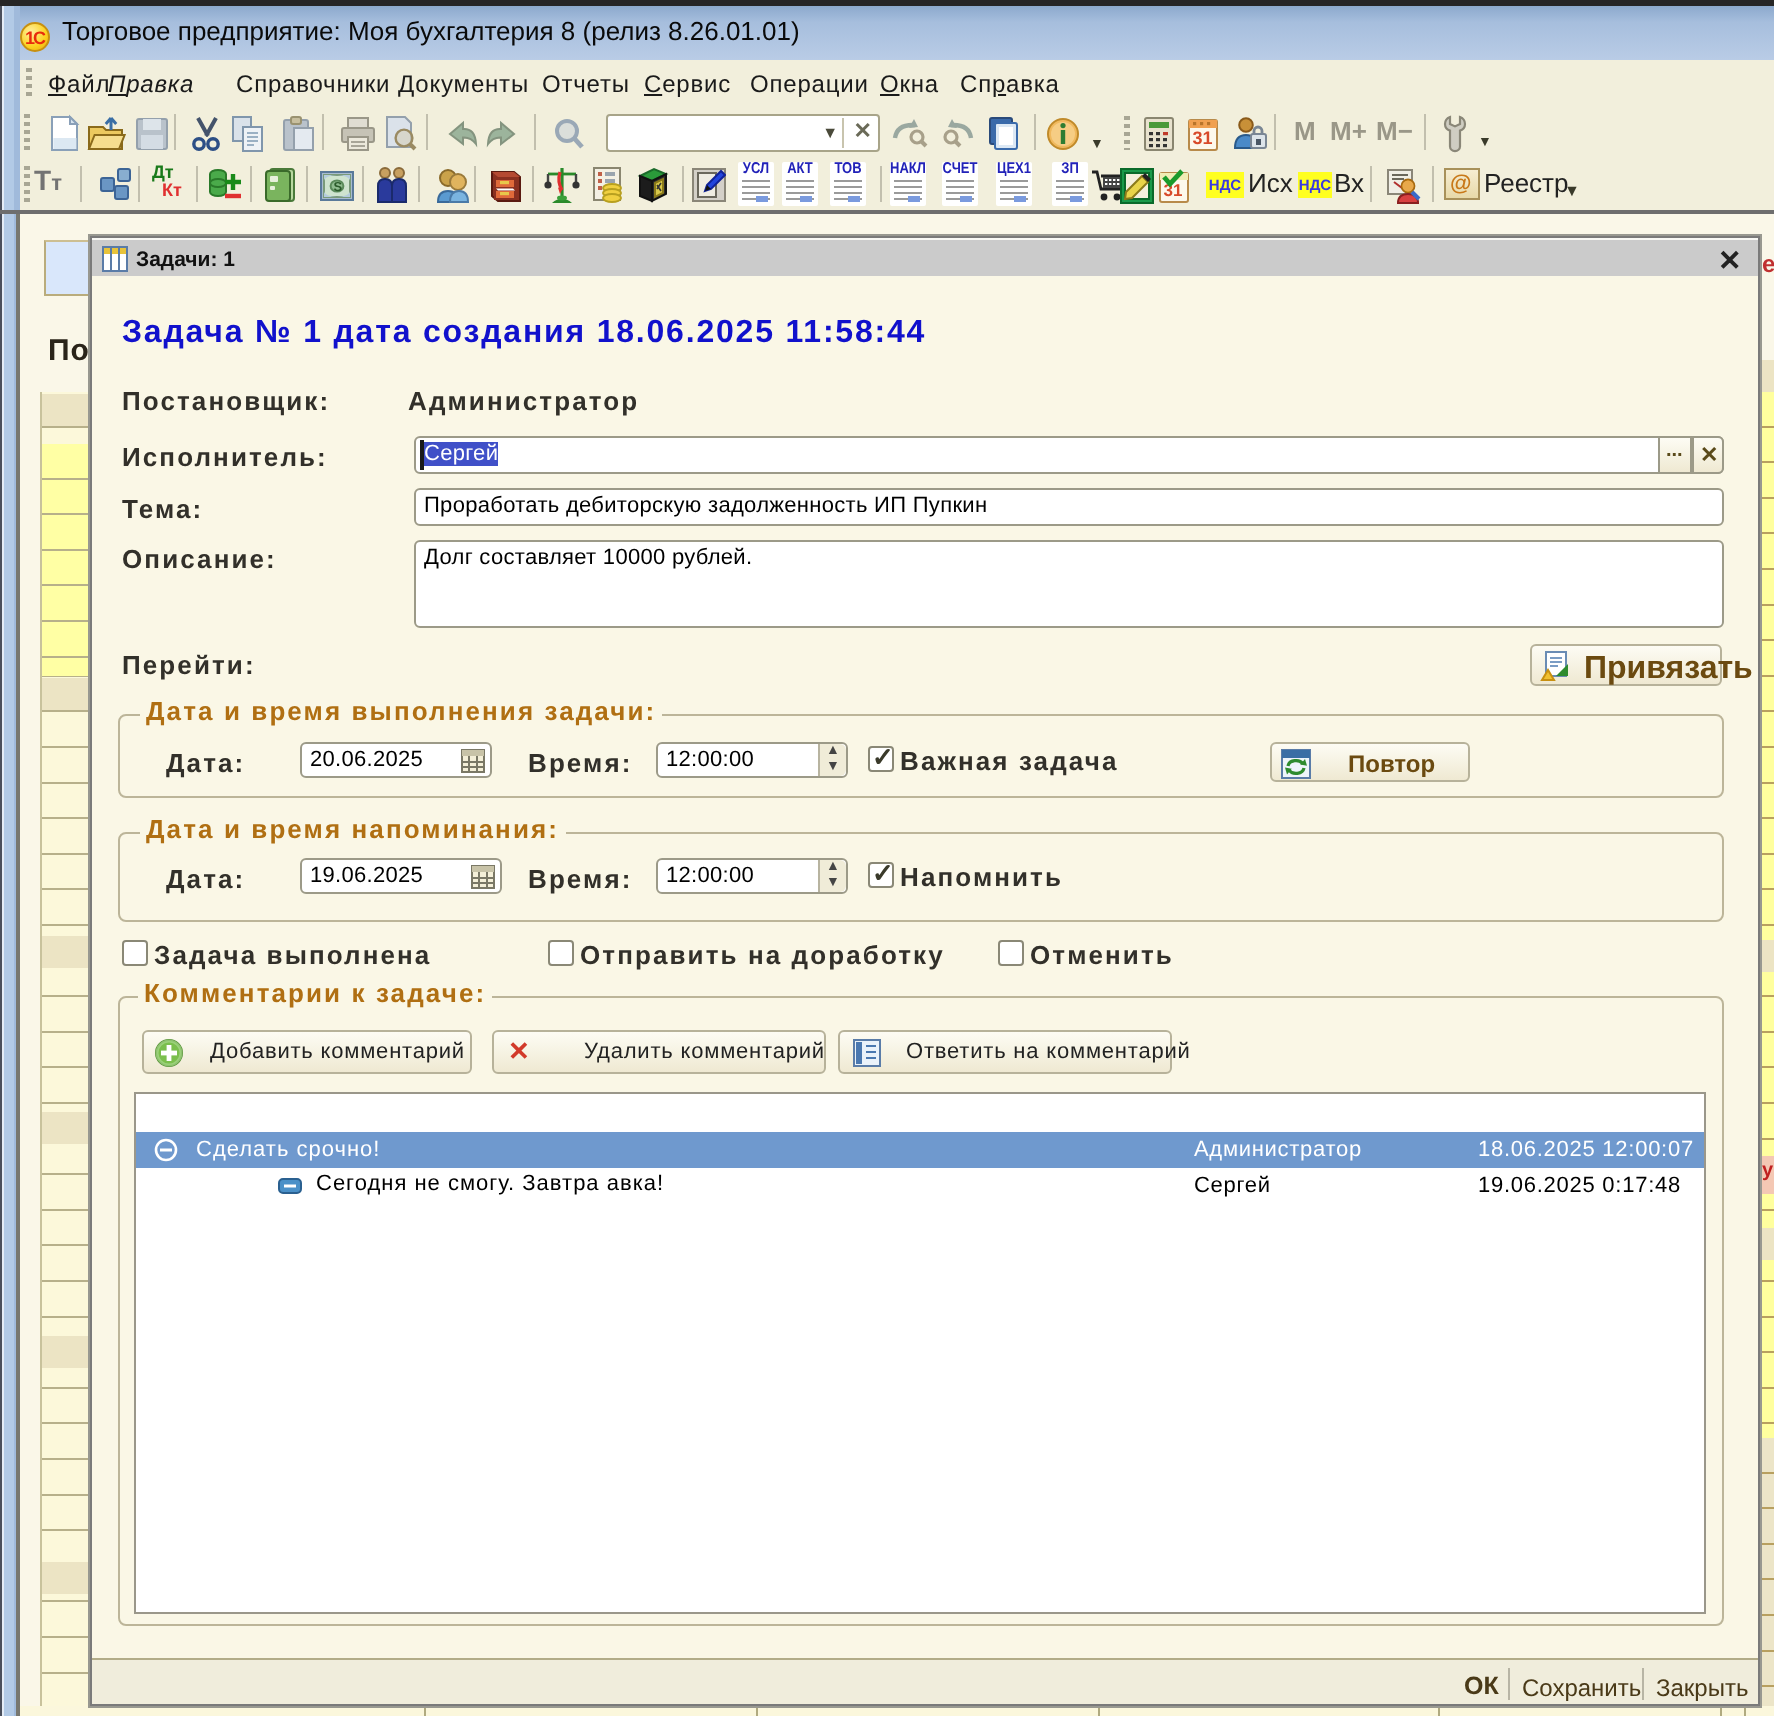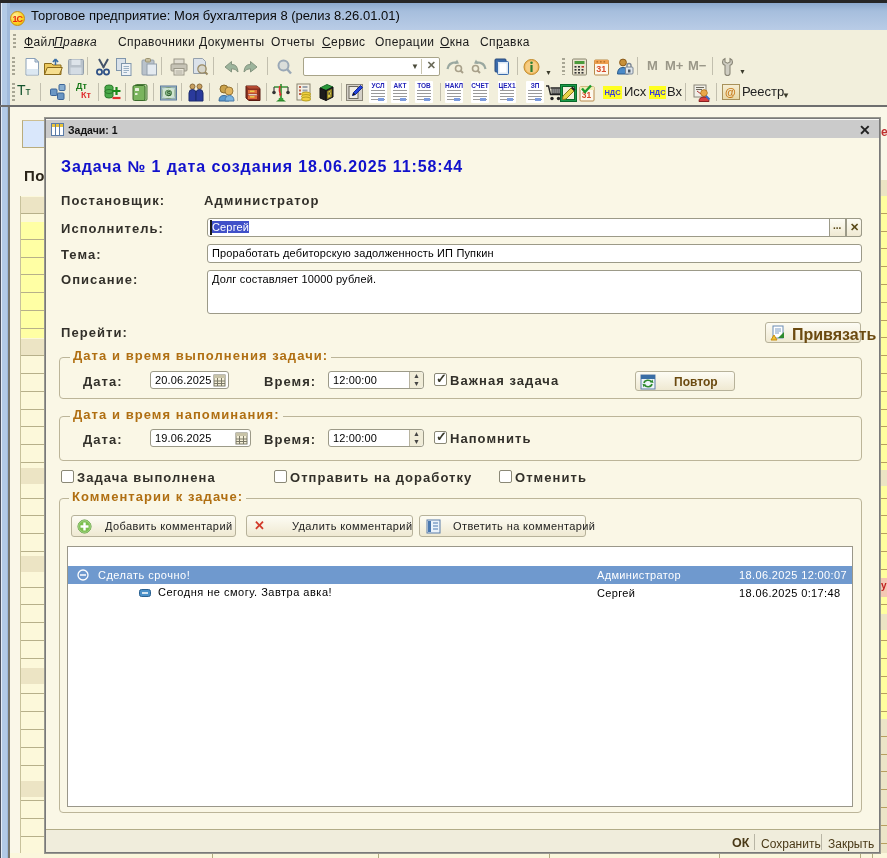--- a/index.html
+++ b/index.html
@@ -216,21 +216,21 @@
     <div class="ti" style="left:655px;top:4px;width:30px;font-size:13px;font-weight:bold;color:#9a9788;">М+</div>
     <div class="ti" style="left:678px;top:4px;width:30px;font-size:13px;font-weight:bold;color:#9a9788;">М−</div>
     <div class="tsep" style="left:702px;"></div>
     <svg class="ti" style="left:711px;width:14px" viewBox="0 0 14 20">
       <path d="M4 1.5 q-2.5 1 -2.5 3.5 q0 2.5 2.5 3.3 l0 8 a2 1.8 0 0 0 5 0 l0 -8 q2.5 -0.8 2.5 -3.3 q0 -2.5 -2.5 -3.5 l0 3.5 -2.5 1.2 -2.5 -1.2 z" fill="#cfcdc2" stroke="#8a8778" stroke-width="1.1"></path>
     </svg>
     <div class="abs" style="left:729px;top:14px;font-size:7px;color:#3a3a2a;">▼</div>
   </div>
   <div class="abs" id="toolbar2">
     <div class="grip" style="left:2px;top:3px;height:18px;"></div>
-    <div class="abs" style="left:7px;top:2px;font-size:14px;font-weight:normal;color:#14532d;">Т<span style="font-size:11px;">т</span></div>
+    <div class="abs" style="left:7px;top:2px;font-size:14px;font-weight:bold;color:#737373;">Т<span style="font-size:11px;">т</span></div>
     <div class="tsep" style="left:30px;"></div>
     <svg class="ti" style="left:40px;top:4px;width:16px;height:16px" viewBox="0 0 16 16">
       <rect x="9" y="0.5" width="6" height="6" rx="1" fill="#88aed0" stroke="#3c6496"></rect>
       <rect x="0.5" y="5" width="6.5" height="6.5" rx="1" fill="#6a96c4" stroke="#3c6496"></rect>
       <rect x="7.5" y="9" width="6.5" height="6.5" rx="1" fill="#6a96c4" stroke="#3c6496"></rect>
     </svg>
     <div class="tsep" style="left:59px;"></div>
     <div class="abs" style="left:66px;top:2px;font-size:9px;font-weight:bold;color:#1a7a1a;line-height:9px;">Дт<br><span style="color:#e03030;margin-left:5px;">Кт</span></div>
     <div class="tsep" style="left:88px;"></div>
     <svg class="ti" style="left:94px;width:18px" viewBox="0 0 18 20">
@@ -468,21 +468,21 @@
           <line x1="5" y1="8" x2="9" y2="8" stroke="#7a9cc4"></line>
           <path d="M14 7 L14 13 L8 13 Z" fill="#2e8b2e"></path>
           <path d="M1 15 L7 15 L4 10 Z" fill="#f0c030" stroke="#c89010"></path>
         </svg>
         <span style="position:absolute;left:26px;top:3px;font-size:16px;font-weight:bold;color:#6b4a10;">Привязать</span>
       </div>
 
       <div class="grp" style="left:13px;top:238px;width:803px;height:42px;"></div>
       <div class="grplab" style="left:24px;top:229px;">Дата и время выполнения задачи:</div>
       <div class="blab" style="left:37px;top:255px;">Дата:</div>
-      <div class="inp" style="left:104px;top:252px;width:79px;height:18px;">
+      <div class="inp" style="left:104px;top:252px;width:96px;height:18px;">
         <span class="pad">20.06.2025</span>
         <svg style="position:absolute;right:2px;top:2px;" width="13" height="13" viewBox="0 0 13 13">
           <rect x="1" y="1" width="11" height="11" fill="#f4efd8" stroke="#7a7866"></rect>
           <path d="M1 1 h11 v3 h-11 z" fill="#c8c3a8"></path>
           <line x1="4.5" y1="4" x2="4.5" y2="12" stroke="#7a7866"></line>
           <line x1="8.5" y1="4" x2="8.5" y2="12" stroke="#7a7866"></line>
           <line x1="1" y1="7" x2="12" y2="7" stroke="#7a7866"></line>
           <line x1="1" y1="9.5" x2="12" y2="9.5" stroke="#7a7866"></line>
         </svg>
       </div>
@@ -577,21 +577,21 @@
           <span style="position:absolute;left:529px;top:3px;font-size:11px;letter-spacing:0.35px;">Администратор</span>
           <span style="position:absolute;left:671px;top:3px;font-size:11px;letter-spacing:0.37px;">18.06.2025 12:00:07</span>
         </div>
         <div class="abs" style="left:0;top:37px;width:784px;height:18px;background:#fff;color:#000;">
           <svg style="position:absolute;left:71px;top:5px;" width="12" height="8" viewBox="0 0 12 8">
             <rect x="0.5" y="0.5" width="11" height="7" rx="2" fill="#4a90c8" stroke="#2a6090"></rect>
             <line x1="3" y1="4" x2="9" y2="4" stroke="#fff" stroke-width="1.5"></line>
           </svg>
           <span style="position:absolute;left:90px;top:2px;font-size:11px;letter-spacing:0.5px;">Сегодня не смогу. Завтра авка!</span>
           <span style="position:absolute;left:529px;top:3px;font-size:11px;letter-spacing:0.35px;">Сергей</span>
-          <span style="position:absolute;left:671px;top:3px;font-size:11px;letter-spacing:0.37px;">18.06.2025 0:17:48</span>
+          <span style="position:absolute;left:671px;top:3px;font-size:11px;letter-spacing:0.37px;">19.06.2025 0:17:48</span>
         </div>
       </div>
 
       <div class="abs" style="left:0;top:710px;width:833px;height:23px;background:#f0eddc;border-top:1px solid #b2ac88;">
         <span style="position:absolute;left:686px;top:6px;font-size:12.5px;font-weight:bold;color:#4a3a18;">ОК</span>
         <div class="abs" style="left:708px;top:4px;width:1px;height:16px;background:#b8b5a5;"></div>
         <span style="position:absolute;left:715px;top:7px;font-size:12px;color:#4a3a18;">Сохранить</span>
         <div class="abs" style="left:775px;top:4px;width:1px;height:16px;background:#b8b5a5;"></div>
         <span style="position:absolute;left:782px;top:7px;font-size:12px;color:#4a3a18;">Закрыть</span>
       </div>

